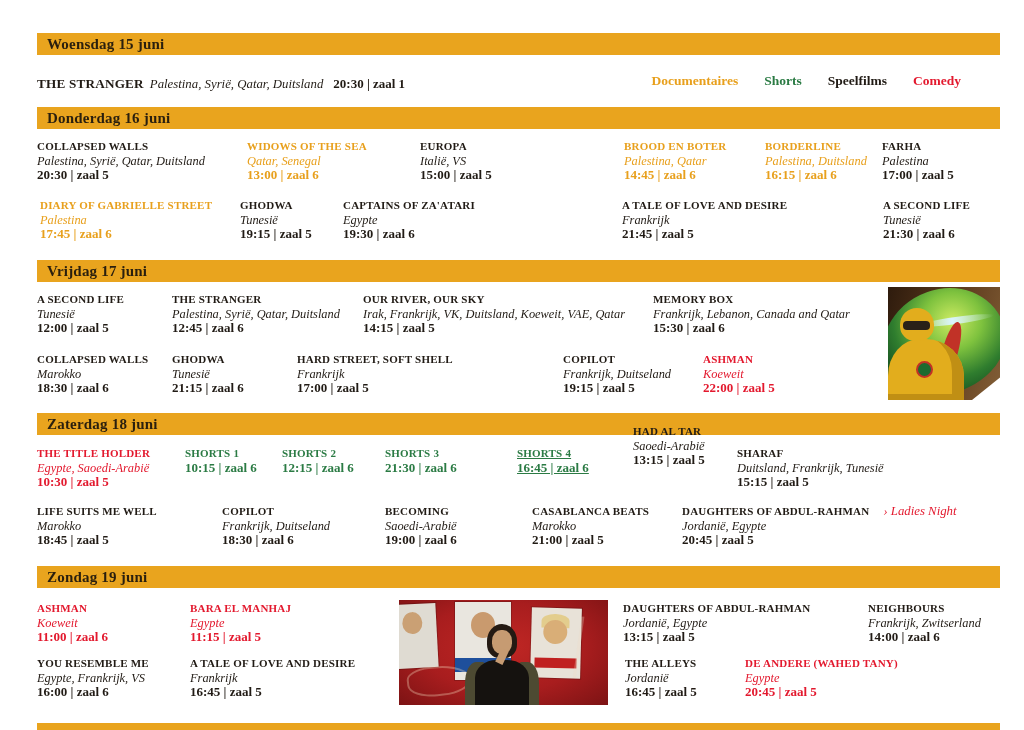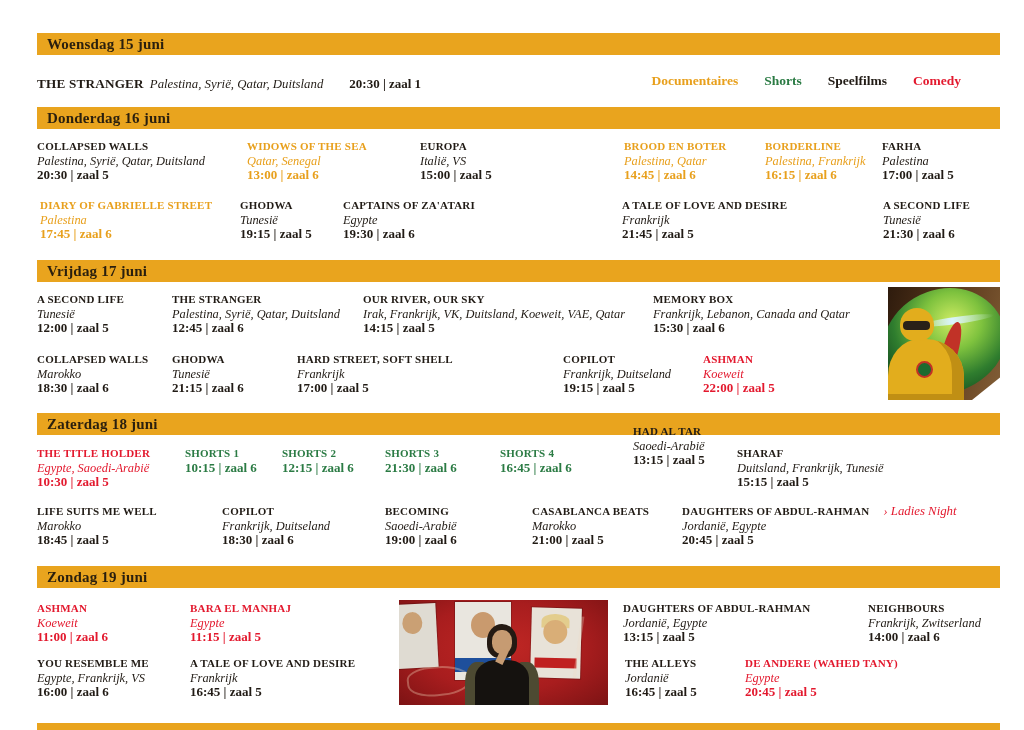--- a/index.html
+++ b/index.html
@@ -13,21 +13,21 @@
   .day-title{font-weight:bold;font-size:15px;color:#2A1F0E;letter-spacing:.2px;}
   .film{position:absolute;white-space:nowrap;}
   .film .line{line-height:14.6px;}
   .film .t{font-weight:bold;font-size:11px;letter-spacing:.2px;}
   .film .countries{font-style:italic;font-size:12.4px;}
   .film .schedule{font-weight:bold;font-size:13px;}
   .film .note{font-style:italic;font-size:12.8px;color:var(--c-red);margin-left:14px;}
   .film.inline .line{display:inline;}
   .film.inline .t{font-size:13.2px;}
   .film.inline .countries{margin:0 8px 0 6px;font-size:12.8px;}
-  .film.inline .schedule{margin-left:18px;}
+  .film.inline .schedule{margin-left:2px;}
   [data-cat="documentaire"]{color:var(--c-doc);}
   [data-cat="short"]{color:var(--c-short);}
   [data-cat="speelfilm"]{color:var(--c-black);}
   [data-cat="comedy"]{color:var(--c-red);}
   .legend{position:absolute;top:73px;right:39px;display:flex;gap:26px;}
   .legend-item{font-weight:bold;font-size:13.5px;}
   
   .still{position:absolute;overflow:hidden;}
   .still.ashman{left:888px;top:287px;width:136px;height:113px;
     background:linear-gradient(105deg,#2e1b0d,#5d3b1e 45%,#7a5630 75%,#8a6a42);}
@@ -98,21 +98,21 @@
         <div class="line countries">Italië, VS</div>
         <div class="line schedule">15:00 | zaal 5</div>
       </div>
       <div class="film" data-cat="documentaire" style="left: 624px; top: 138px;">
         <div class="line tline"><span class="t">BROOD EN BOTER</span></div>
         <div class="line countries">Palestina, Qatar</div>
         <div class="line schedule">14:45 | zaal 6</div>
       </div>
       <div class="film" data-cat="documentaire" style="left: 765px; top: 138px;">
         <div class="line tline"><span class="t">BORDERLINE</span></div>
-        <div class="line countries">Palestina, Frankrijk</div>
+        <div class="line countries">Palestina, Duitsland</div>
         <div class="line schedule">16:15 | zaal 6</div>
       </div>
       <div class="film" data-cat="speelfilm" style="left: 882px; top: 138px;">
         <div class="line tline"><span class="t">FARHA</span></div>
         <div class="line countries">Palestina</div>
         <div class="line schedule">17:00 | zaal 5</div>
       </div>
       <div class="film" data-cat="documentaire" style="left: 40px; top: 197px;">
         <div class="line tline"><span class="t">DIARY OF GABRIELLE STREET</span></div>
         <div class="line countries">Palestina</div>
@@ -199,21 +199,21 @@
         <div class="line schedule">10:15 | zaal 6</div>
       </div>
       <div class="film" data-cat="short" style="left: 282px; top: 445px;">
         <div class="line tline"><span class="t">SHORTS 2</span></div>
         <div class="line schedule">12:15 | zaal 6</div>
       </div>
       <div class="film" data-cat="short" style="left: 385px; top: 445px;">
         <div class="line tline"><span class="t">SHORTS 3</span></div>
         <div class="line schedule">21:30 | zaal 6</div>
       </div>
-      <div class="film" data-cat="short" style="left: 500px; top: 445px;">
+      <div class="film" data-cat="short" style="left: 517px; top: 445px; text-decoration: underline;">
         <div class="line tline"><span class="t">SHORTS 4</span></div>
         <div class="line schedule">16:45 | zaal 6</div>
       </div>
       <div class="film" data-cat="speelfilm" style="left: 633px; top: 423px;">
         <div class="line tline"><span class="t">HAD AL TAR</span></div>
         <div class="line countries">Saoedi-Arabië</div>
         <div class="line schedule">13:15 | zaal 5</div>
       </div>
       <div class="film" data-cat="speelfilm" style="left: 737px; top: 445px;">
         <div class="line tline"><span class="t">SHARAF</span></div>

